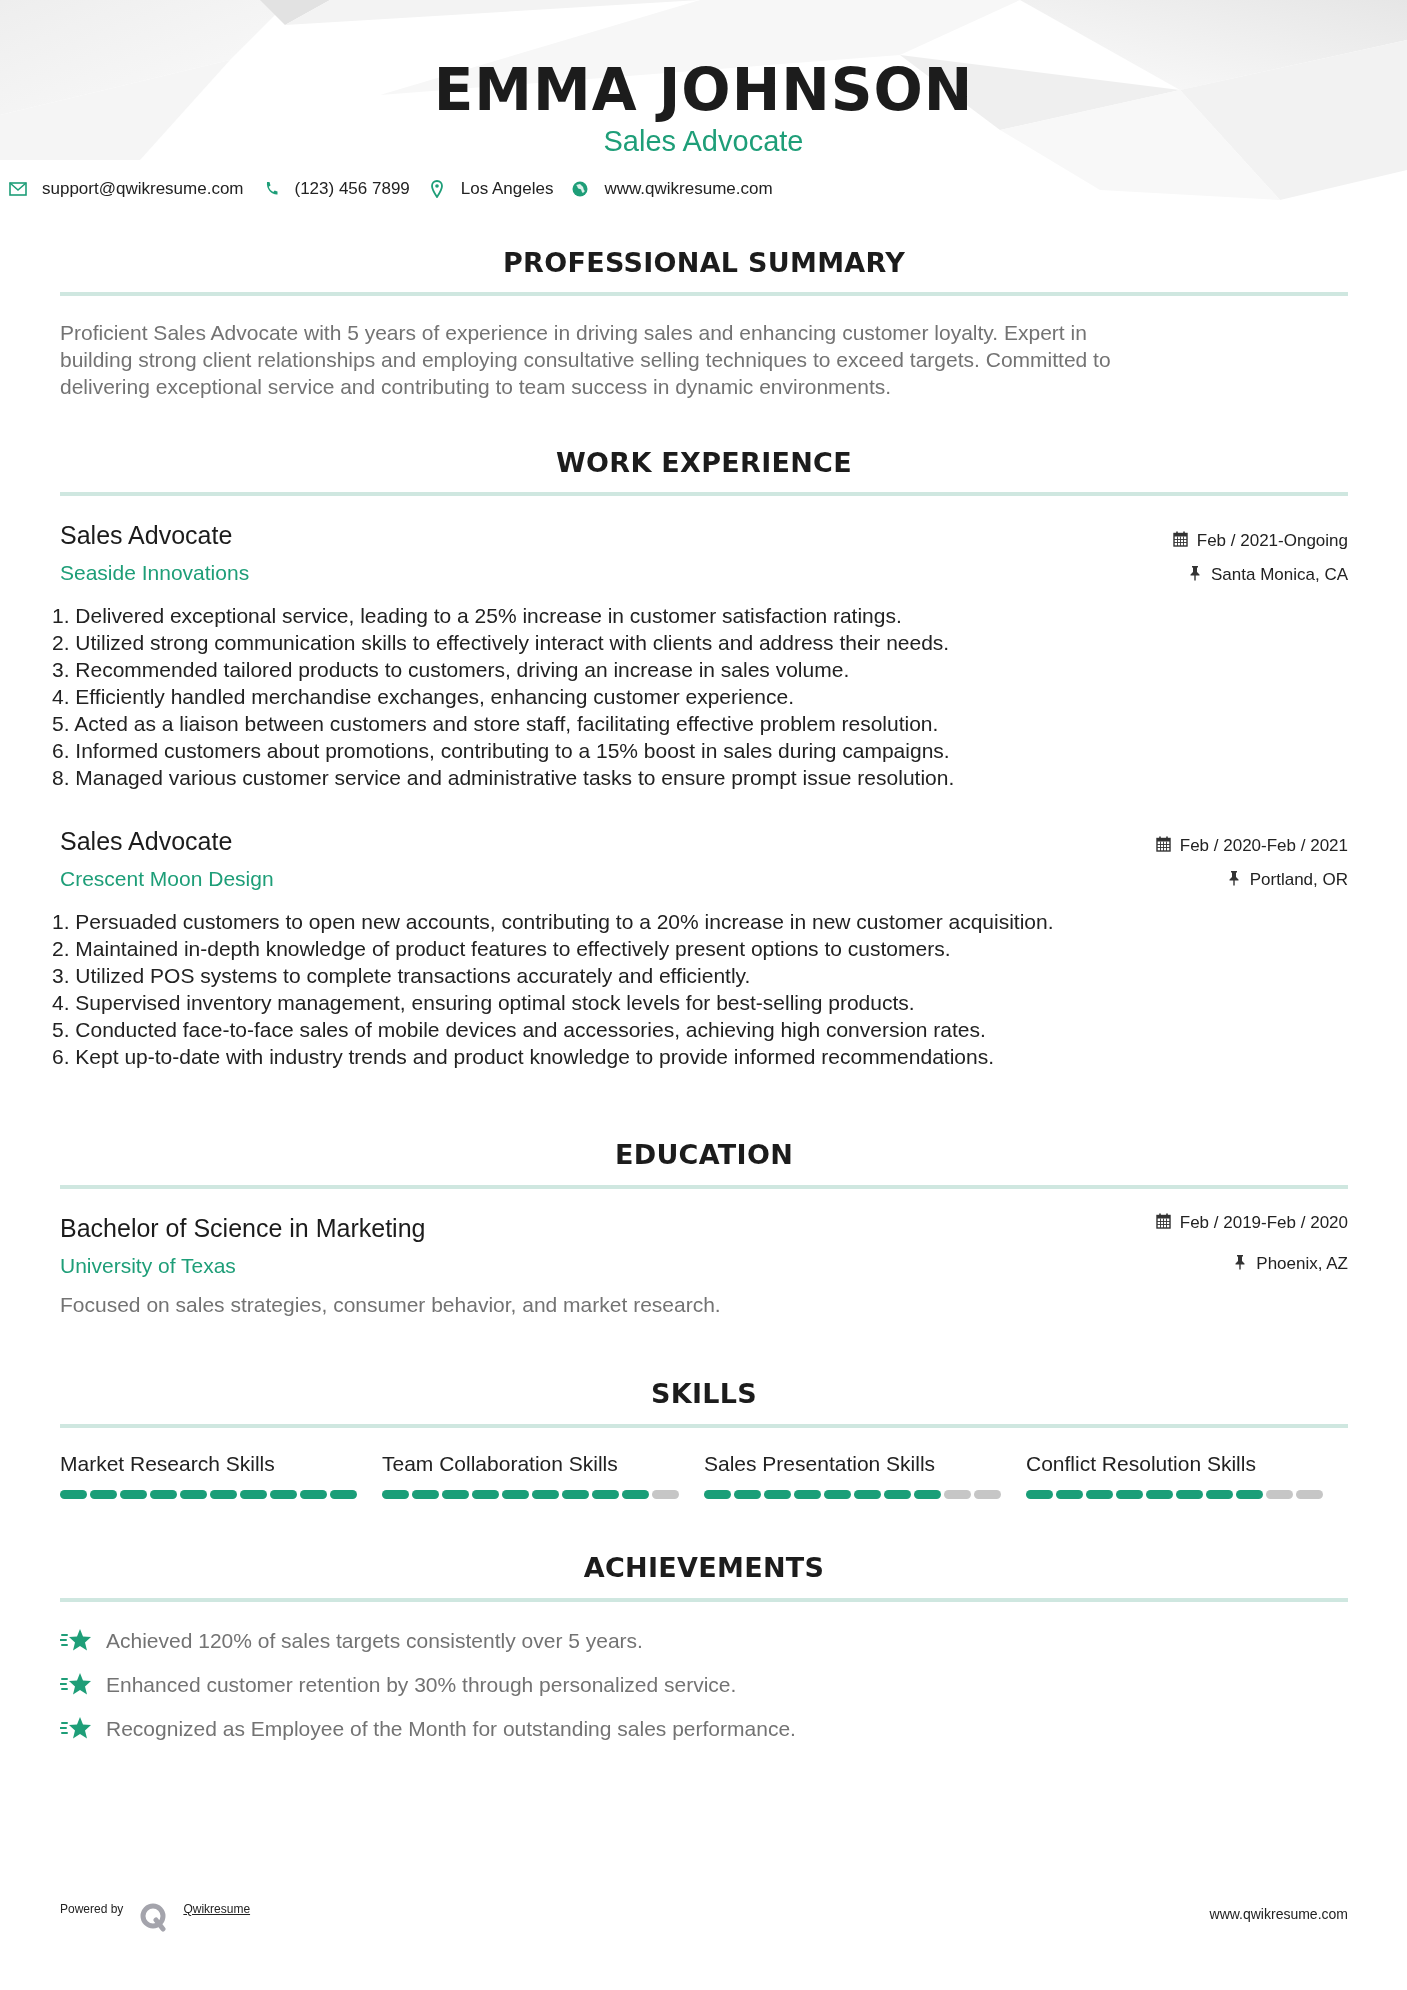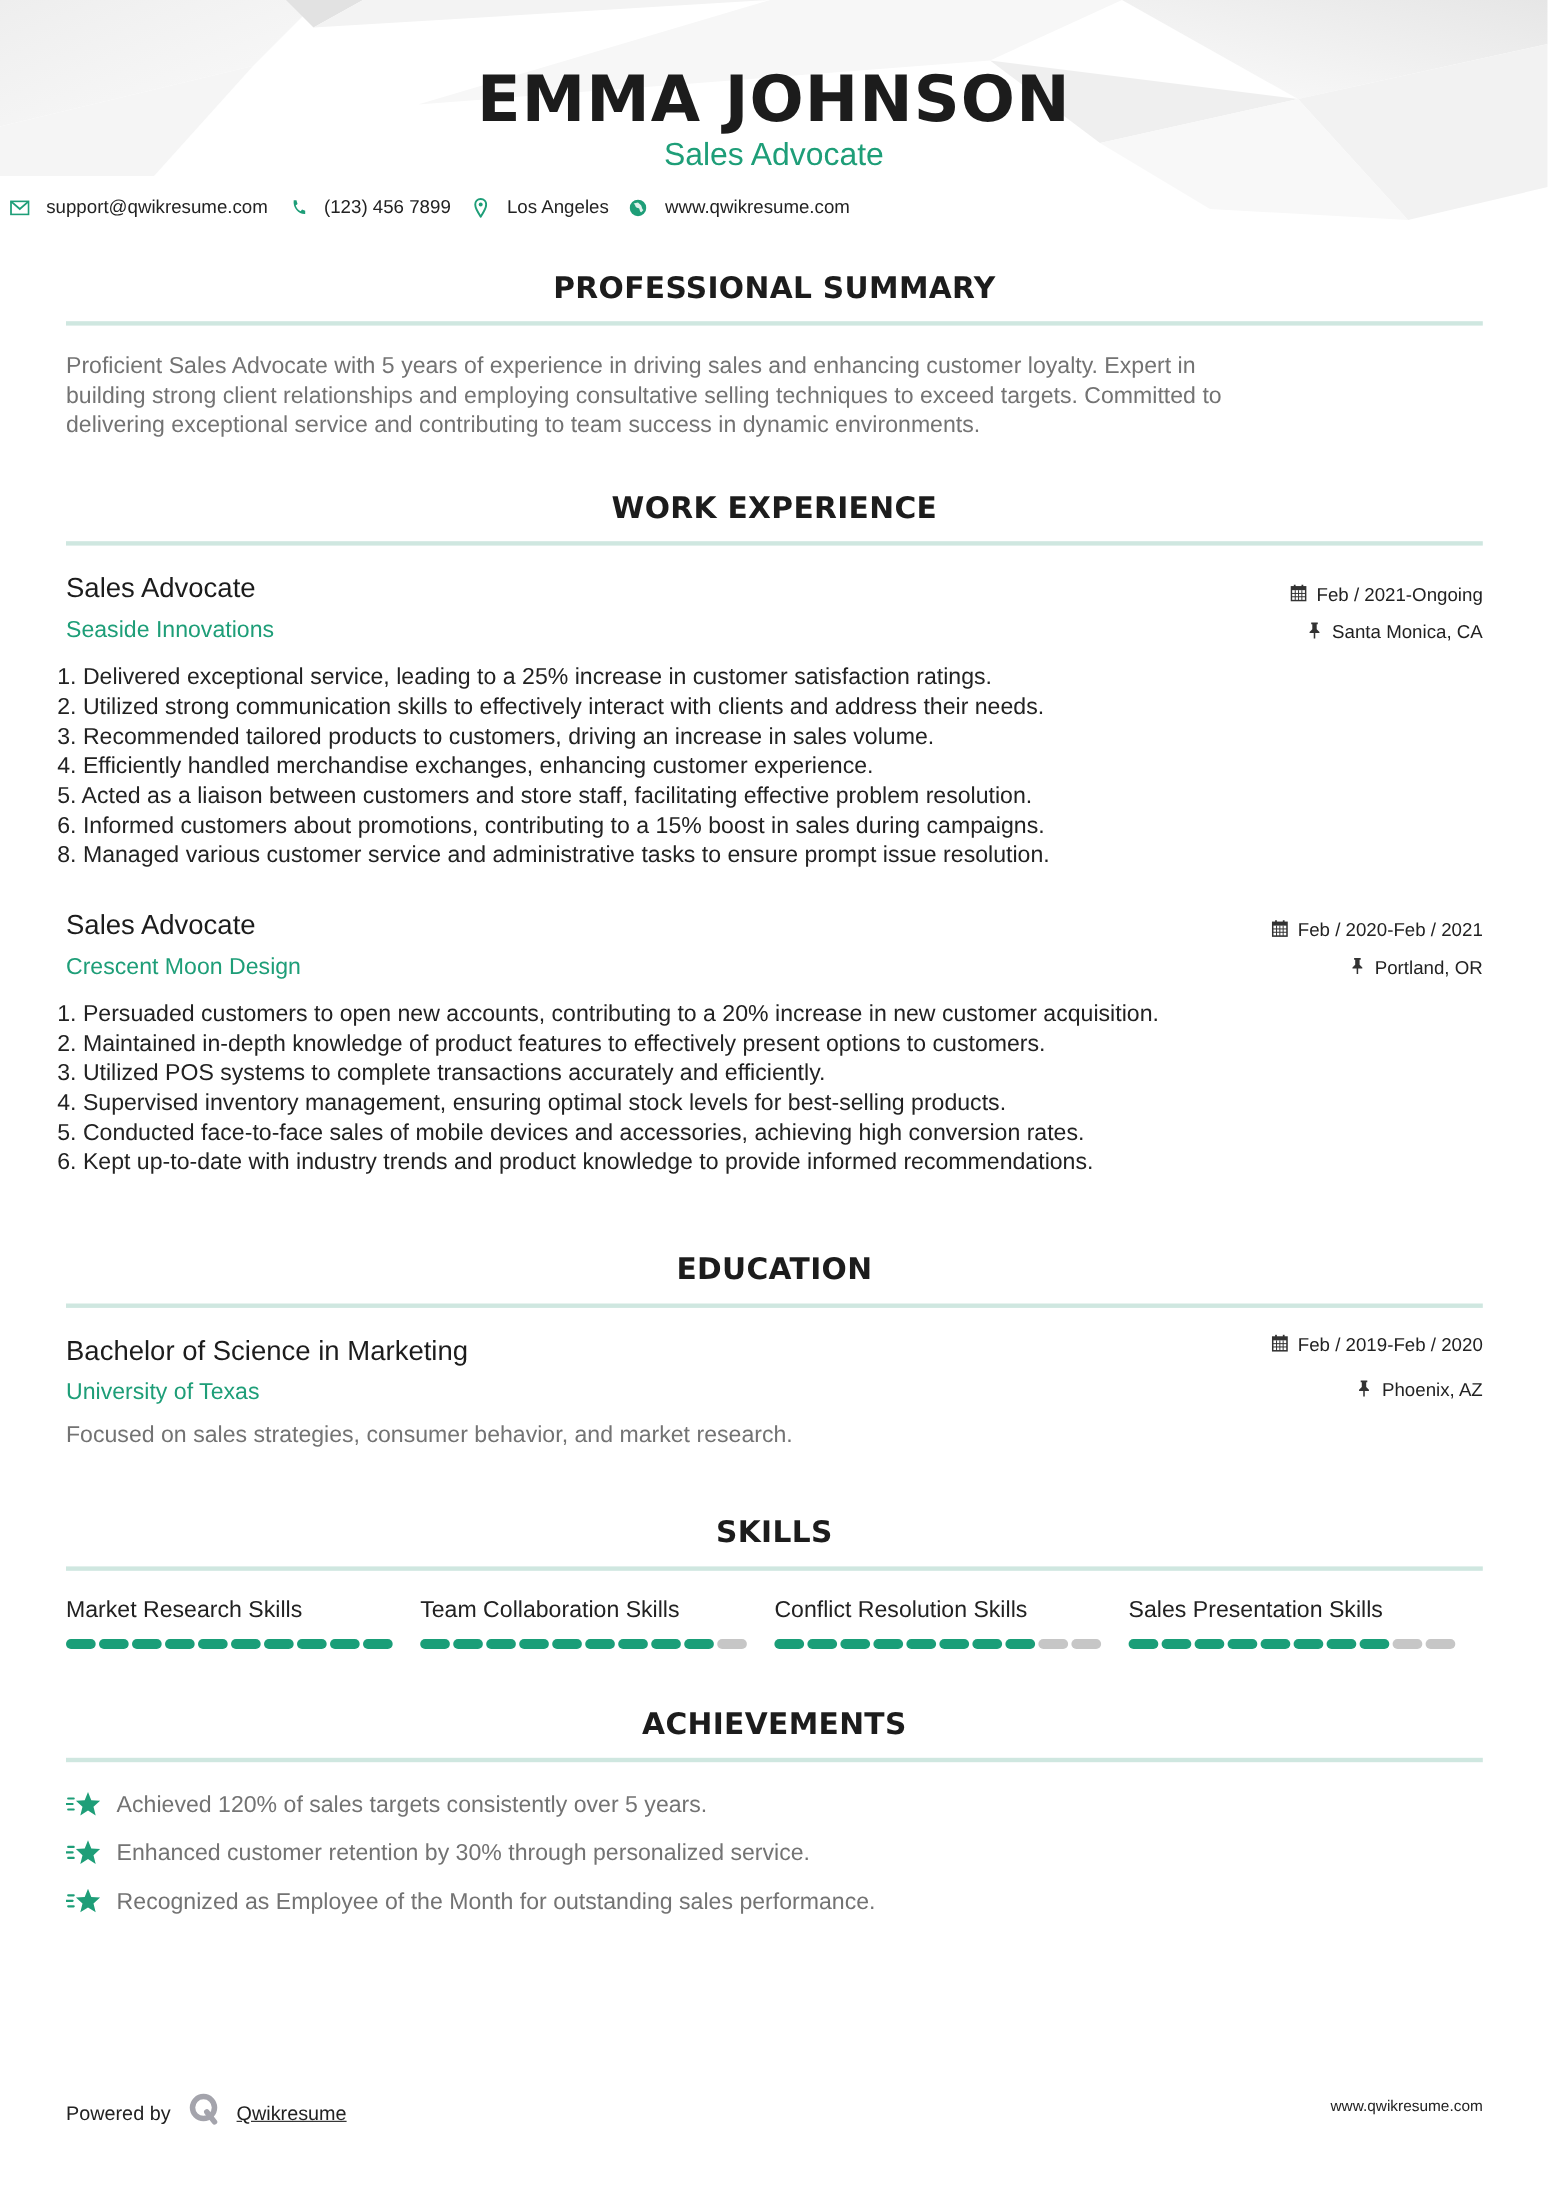--- a/index.html
+++ b/index.html
@@ -33,21 +33,21 @@
   .skills { left: 60px; width: 1288px; display: flex; }
   .skill { width: 330px; }
   .skill-label { font-size: 21px; color: #222; line-height: 26px; white-space: nowrap; }
   .skill-bar { margin-top: 13px; display: flex; gap: 3px; }
   .seg { width: 27px; height: 9px; border-radius: 5px; background: #1a9e78; }
   .seg.off { background: #c6c6c6; }
 
   .ach { left: 60px; display: flex; align-items: center; font-size: 21px; line-height: 27px; color: #737373; }
   .ach .star { width: 34px; height: 28px; margin-right: 12px; }
 
-  .footer-left { left: 60px; top: 1902px; display: flex; align-items: flex-end; font-size: 18px; color: #222; }
+  .footer-left { left: 60px; top: 1902px; display: flex; align-items: flex-start; font-size: 12px; color: #222; }
   .footer-left .q { width: 30px; height: 30px; margin: 0 14px 0 16px; }
   .footer-left .brand { text-decoration: underline; color: #222; }
   .footer-right { right: 59px; top: 1906px; font-size: 14px; color: #222; }
 </style>
 </head>
 <body>
 
 <div class="header-bg">
   <svg width="1407" height="230" viewBox="0 0 1407 230">
     <defs>
@@ -241,36 +241,36 @@
         <span class="seg"></span>
         <span class="seg"></span>
         <span class="seg"></span>
         <span class="seg"></span>
         <span class="seg"></span>
         <span class="seg"></span>
         <span class="seg off"></span>
       </div>
   </div>
   <div class="skill">
+    <div class="skill-label">Sales Presentation Skills</div>
+    <div class="skill-bar">
+        <span class="seg"></span>
+        <span class="seg"></span>
+        <span class="seg"></span>
+        <span class="seg"></span>
+        <span class="seg"></span>
+        <span class="seg"></span>
+        <span class="seg"></span>
+        <span class="seg"></span>
+        <span class="seg off"></span>
+        <span class="seg off"></span>
+      </div>
+  </div>
+  <div class="skill">
     <div class="skill-label">Conflict Resolution Skills</div>
-    <div class="skill-bar">
-        <span class="seg"></span>
-        <span class="seg"></span>
-        <span class="seg"></span>
-        <span class="seg"></span>
-        <span class="seg"></span>
-        <span class="seg"></span>
-        <span class="seg"></span>
-        <span class="seg"></span>
-        <span class="seg off"></span>
-        <span class="seg off"></span>
-      </div>
-  </div>
-  <div class="skill">
-    <div class="skill-label">Sales Presentation Skills</div>
     <div class="skill-bar">
         <span class="seg"></span>
         <span class="seg"></span>
         <span class="seg"></span>
         <span class="seg"></span>
         <span class="seg"></span>
         <span class="seg"></span>
         <span class="seg"></span>
         <span class="seg"></span>
         <span class="seg off"></span>

